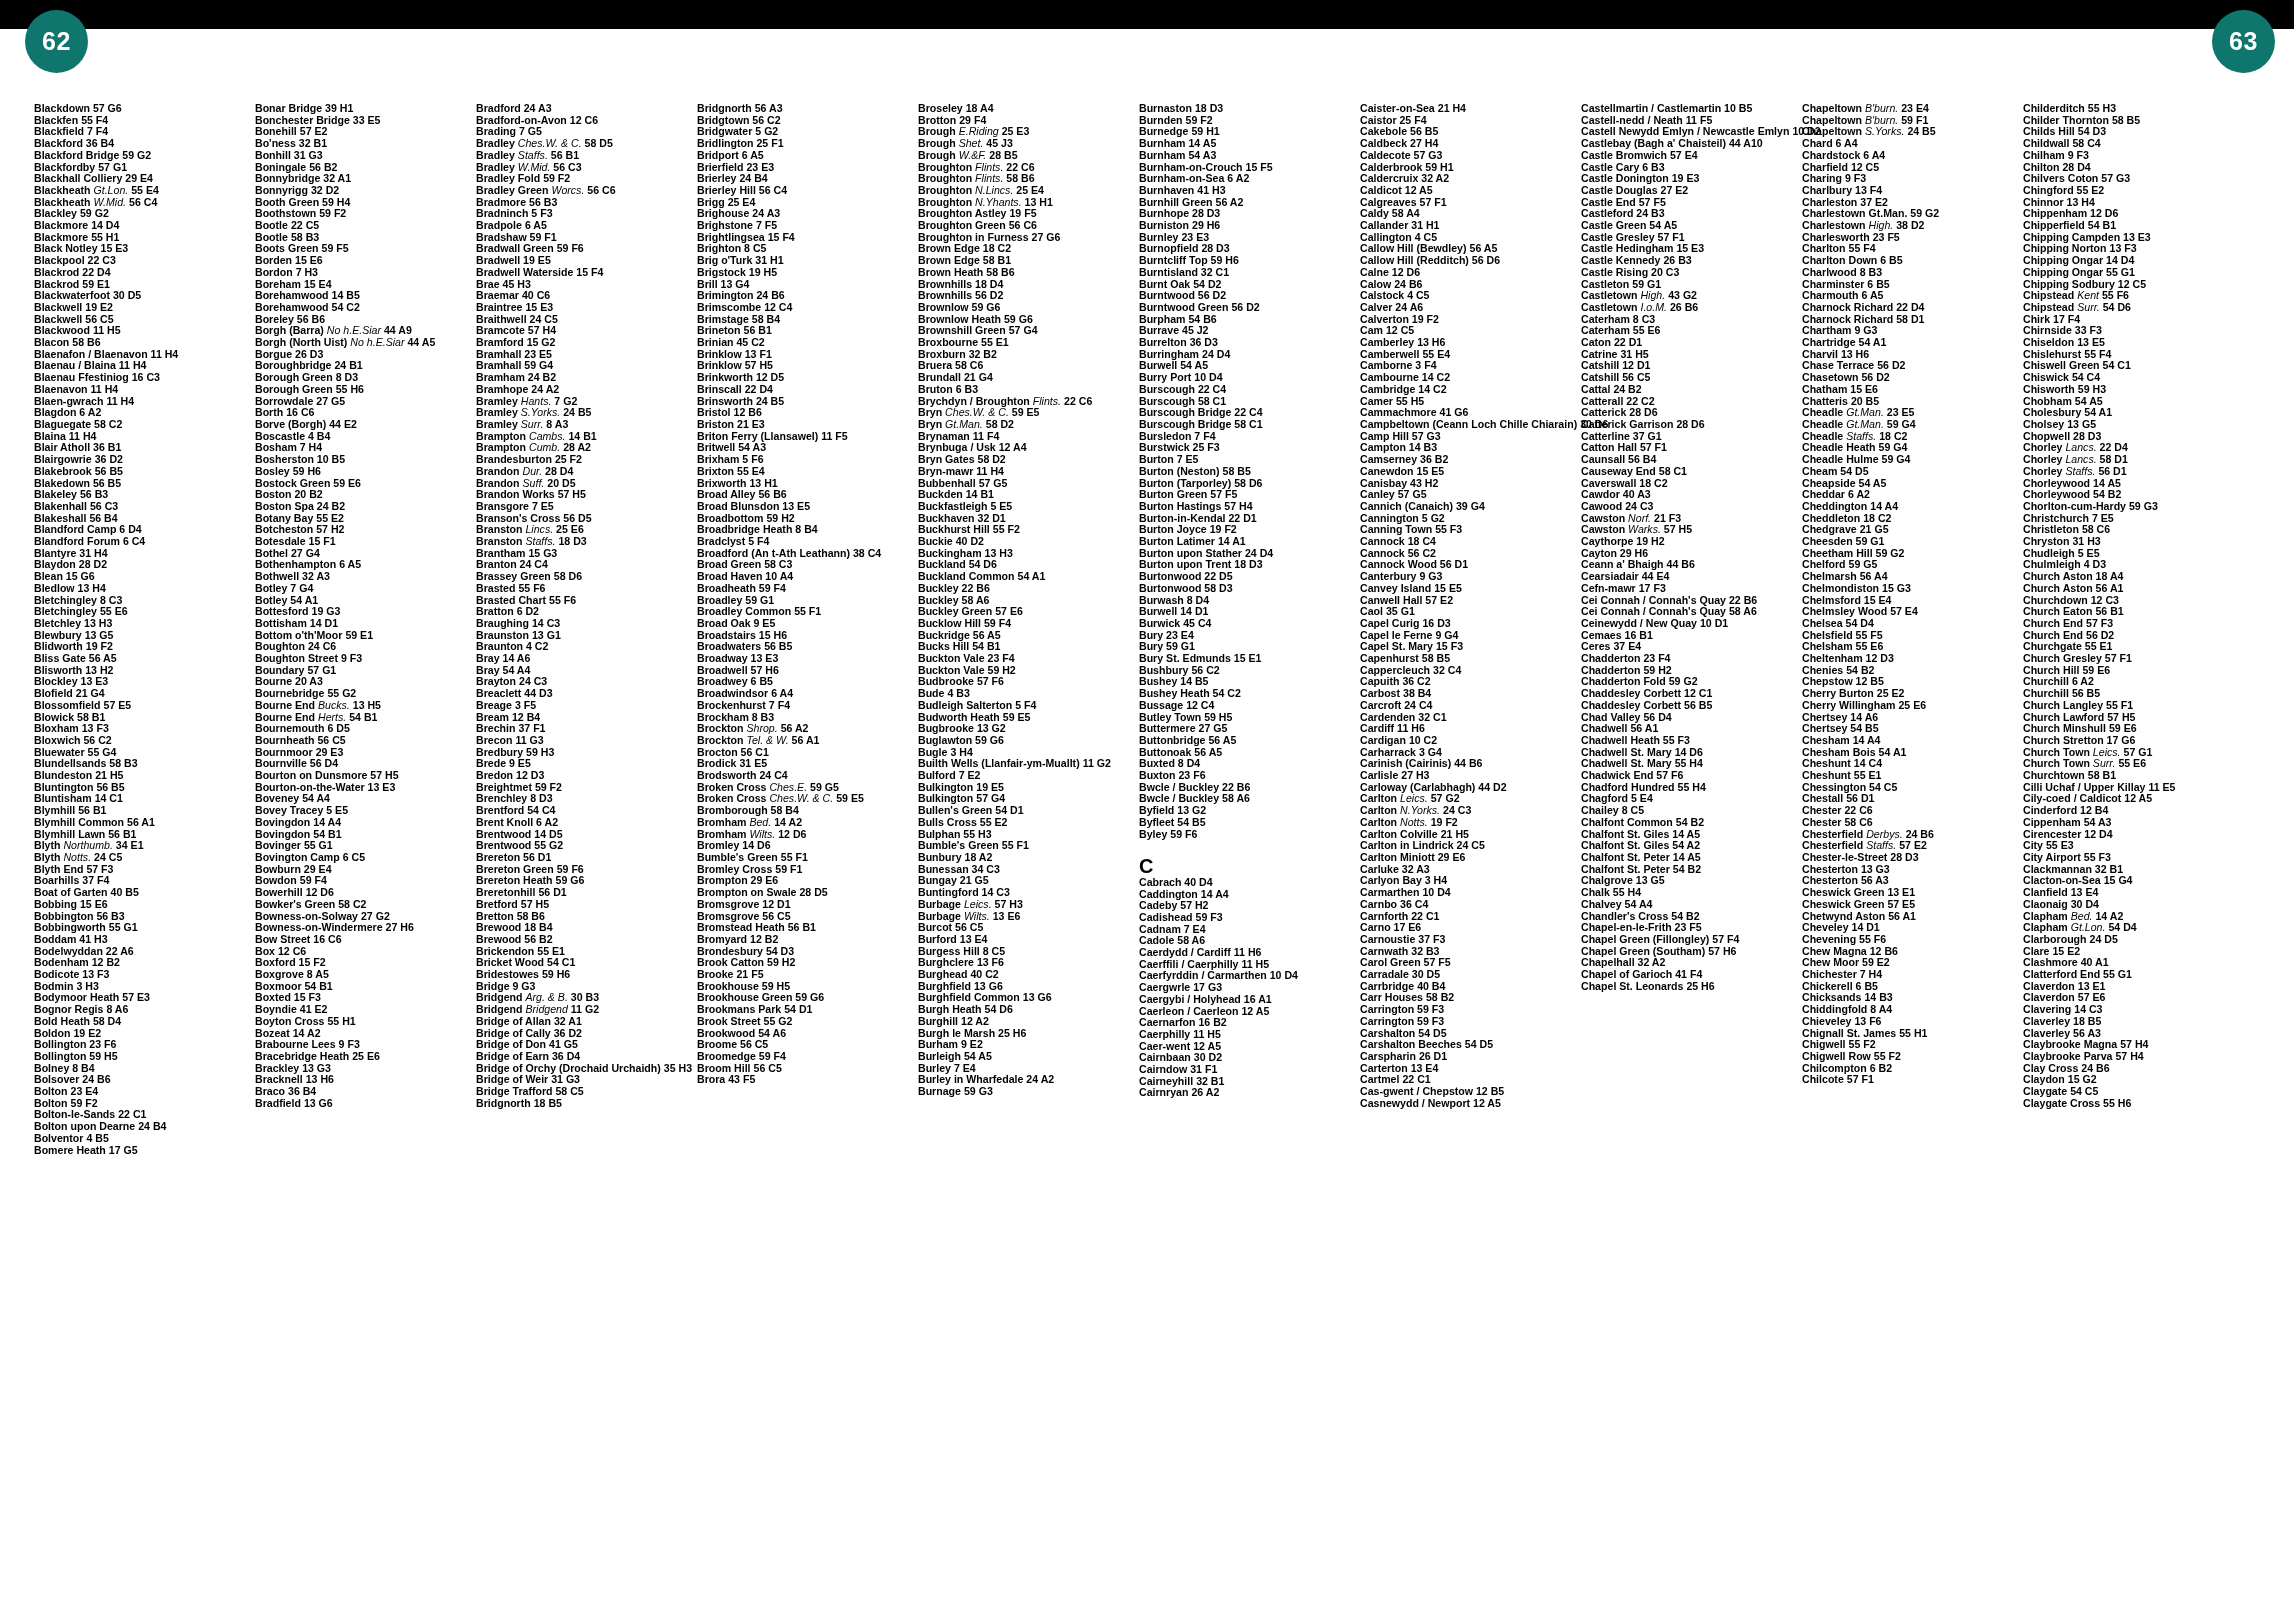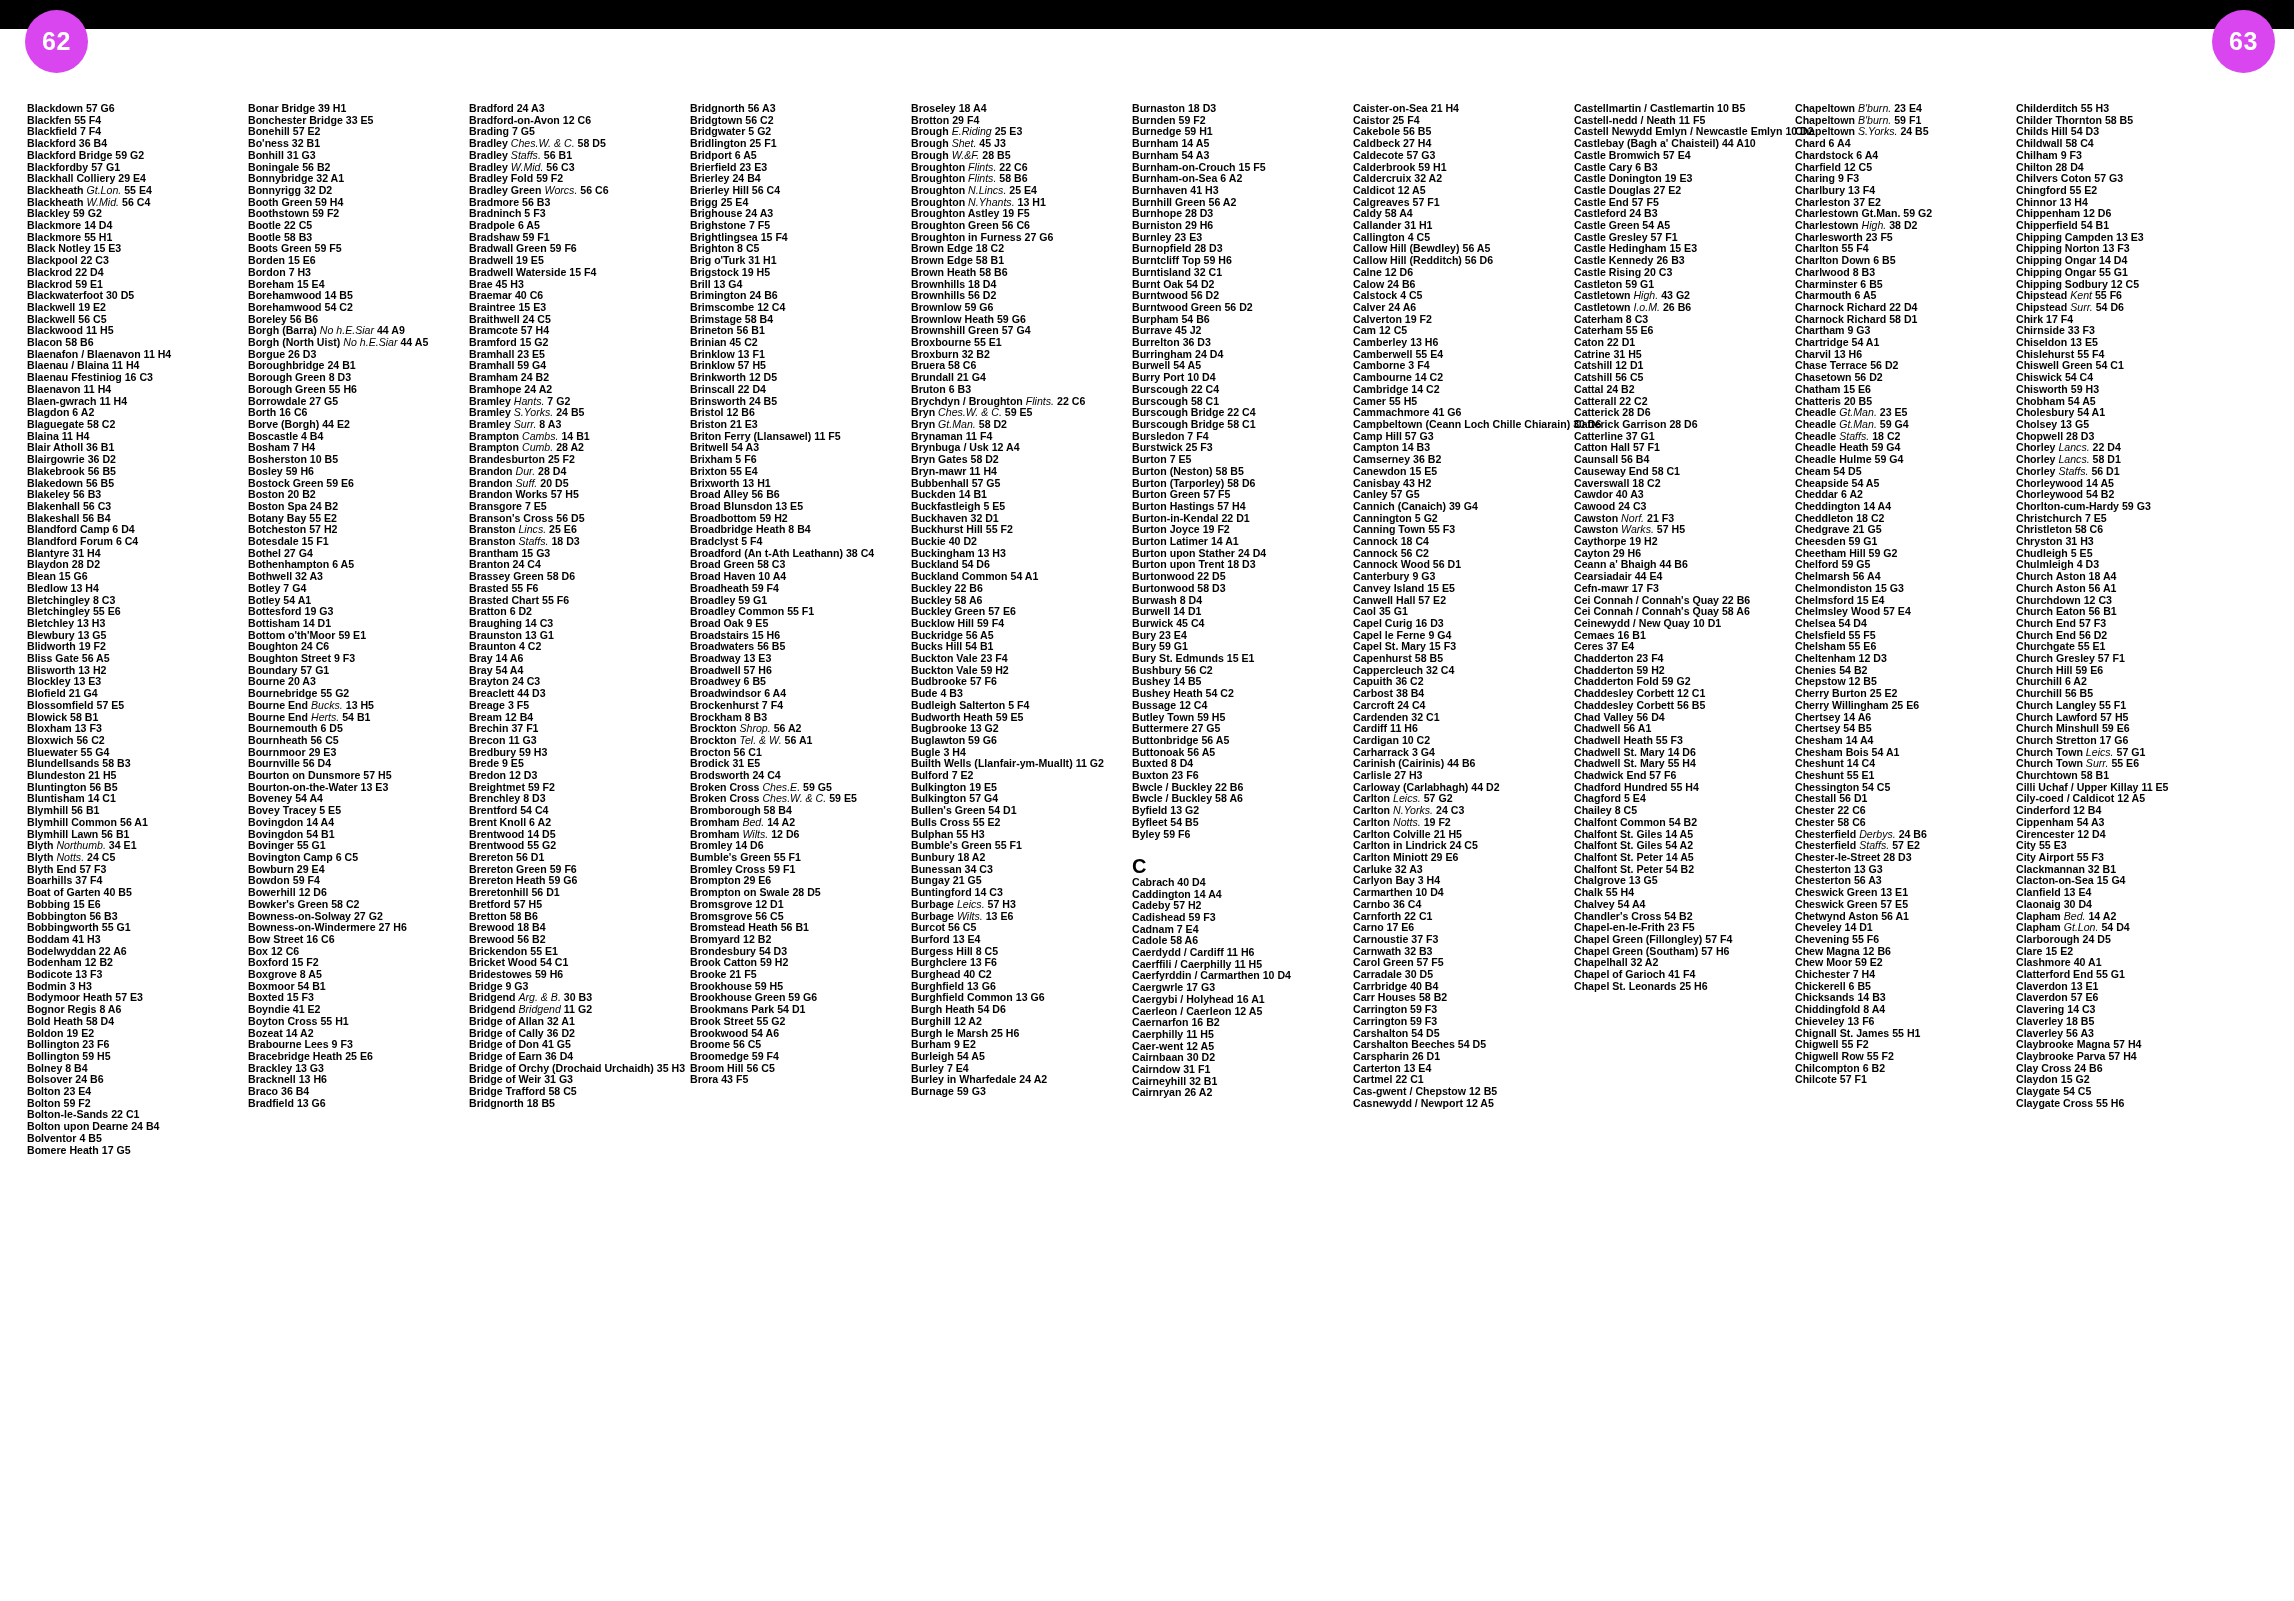--- a/index.html
+++ b/index.html
@@ -26,21 +26,21 @@
     width: 2294px;
     height: 29px;
     background: #000000;
   }
   .folio {
     position: absolute;
     top: 9.6px;
     width: 63px;
     height: 63px;
     border-radius: 50%;
-    background: #d946ef;
+    background: #0f766e;
     color: #ffffff;
     font-size: 25px;
     font-weight: bold;
     display: flex;
     align-items: center;
     justify-content: center;
     letter-spacing: 0.5px;
   }
   .folio-left { left: 25px; }
   .folio-right { right: 19px; }
@@ -56,21 +56,21 @@
   }
   .col {
     width: 221px;
     flex: 0 0 221px;
     padding: 0 5.7px 0 0;
     box-sizing: border-box;
     font-size: 10.6px;
     line-height: 11.7px;
     color: #000000;
   }
-  .col:first-child { margin-left: 27px; }
+  .col:first-child { margin-left: 34px; }
   
   .col-0 { margin-left: 27px; }
   .col-5 { }
 
   .entry {
     white-space: nowrap;
     overflow: visible;
   }
   .entry .nm { font-weight: bold; }
   .entry .it { font-style: italic; }

